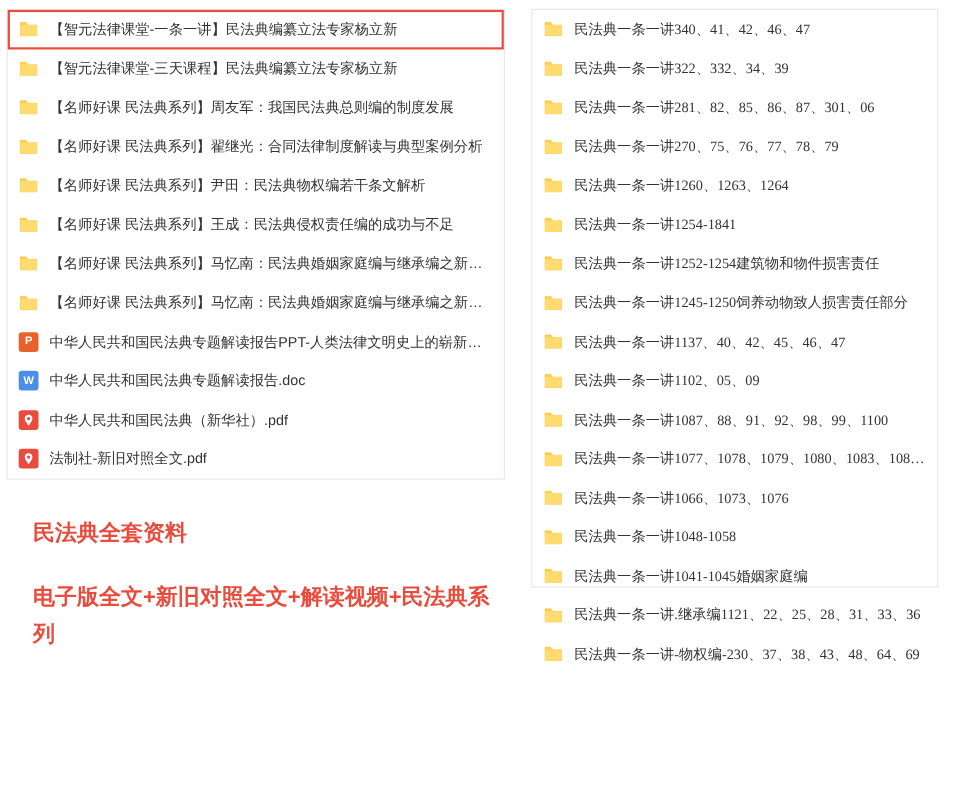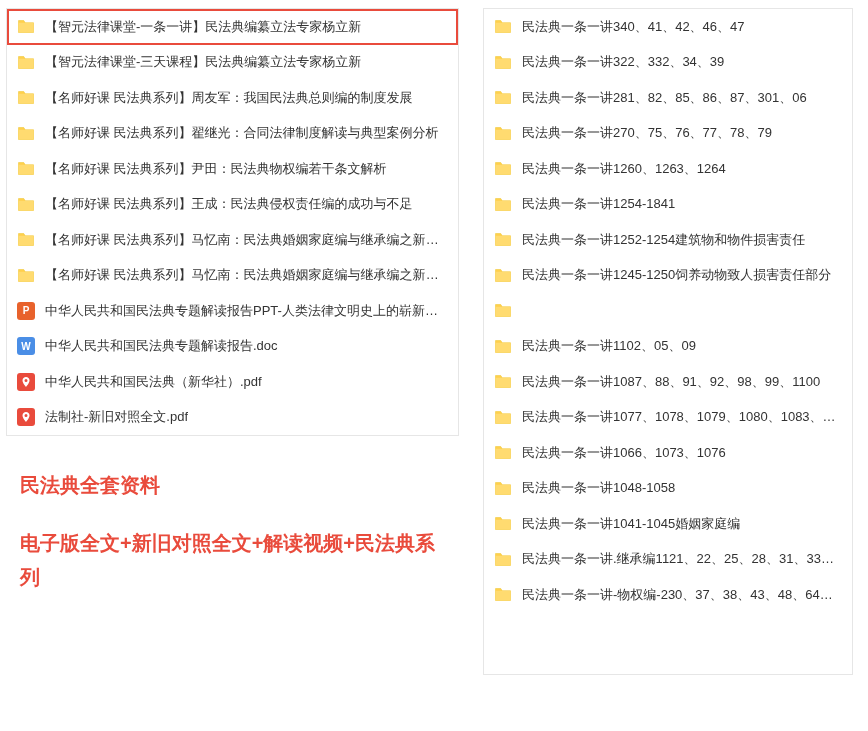--- a/index.html
+++ b/index.html
@@ -17,21 +17,22 @@
   .panel {
     border: 1px solid #e6e6e6;
     flex-shrink: 0;
   }
   .left-panel {
     width: 453px;
     height: 428px;
   }
   .right-panel {
     width: 370px;
-    height: 667px;
+    height: 526px;
+    font-family: Liberation Serif, serif;
   }
   .file-row {
     display: flex;
     align-items: center;
     height: 35.5px;
     padding: 0 10px;
     gap: 10px;
     cursor: pointer;
   }
   .highlight {
@@ -65,21 +66,21 @@
     color: #fff;
   }
   .pdf svg { width: 12px; height: 12px; }
   .label {
     white-space: nowrap;
     overflow: hidden;
     text-overflow: ellipsis;
   }
   .promo {
     position: absolute;
-    left: 20px;
+    left: 30px;
     top: 468px;
     color: #e94b3c;
     font-weight: bold;
     font-size: 20px;
     width: 420px;
     line-height: 1.7;
   }
   .promo-line1 { margin-bottom: 24px; }
 </style>
 </head>
@@ -264,20 +265,21 @@
       </div>
       <div class="label">民法典一条一讲1245-1250饲养动物致人损害责任部分</div>
     </div>
     <div class="file-row">
       <div class="icon">
         <svg class="folder-svg" viewBox="0 0 24 20">
           <path d="M2 2 L9 2 L11 5 L22 5 L22 18 L2 18 Z" fill="#ffd04c" stroke="#e6b800" stroke-width="0.5"></path>
           <path d="M2 5 L22 5 L22 18 L2 18 Z" fill="#ffdb70"></path>
         </svg>
       </div>
+      <div class="label">民法典一条一讲1137、40、42、45、46、47</div>
     </div>
     <div class="file-row">
       <div class="icon">
         <svg class="folder-svg" viewBox="0 0 24 20">
           <path d="M2 2 L9 2 L11 5 L22 5 L22 18 L2 18 Z" fill="#ffd04c" stroke="#e6b800" stroke-width="0.5"></path>
           <path d="M2 5 L22 5 L22 18 L2 18 Z" fill="#ffdb70"></path>
         </svg>
       </div>
       <div class="label">民法典一条一讲1102、05、09</div>
     </div>

